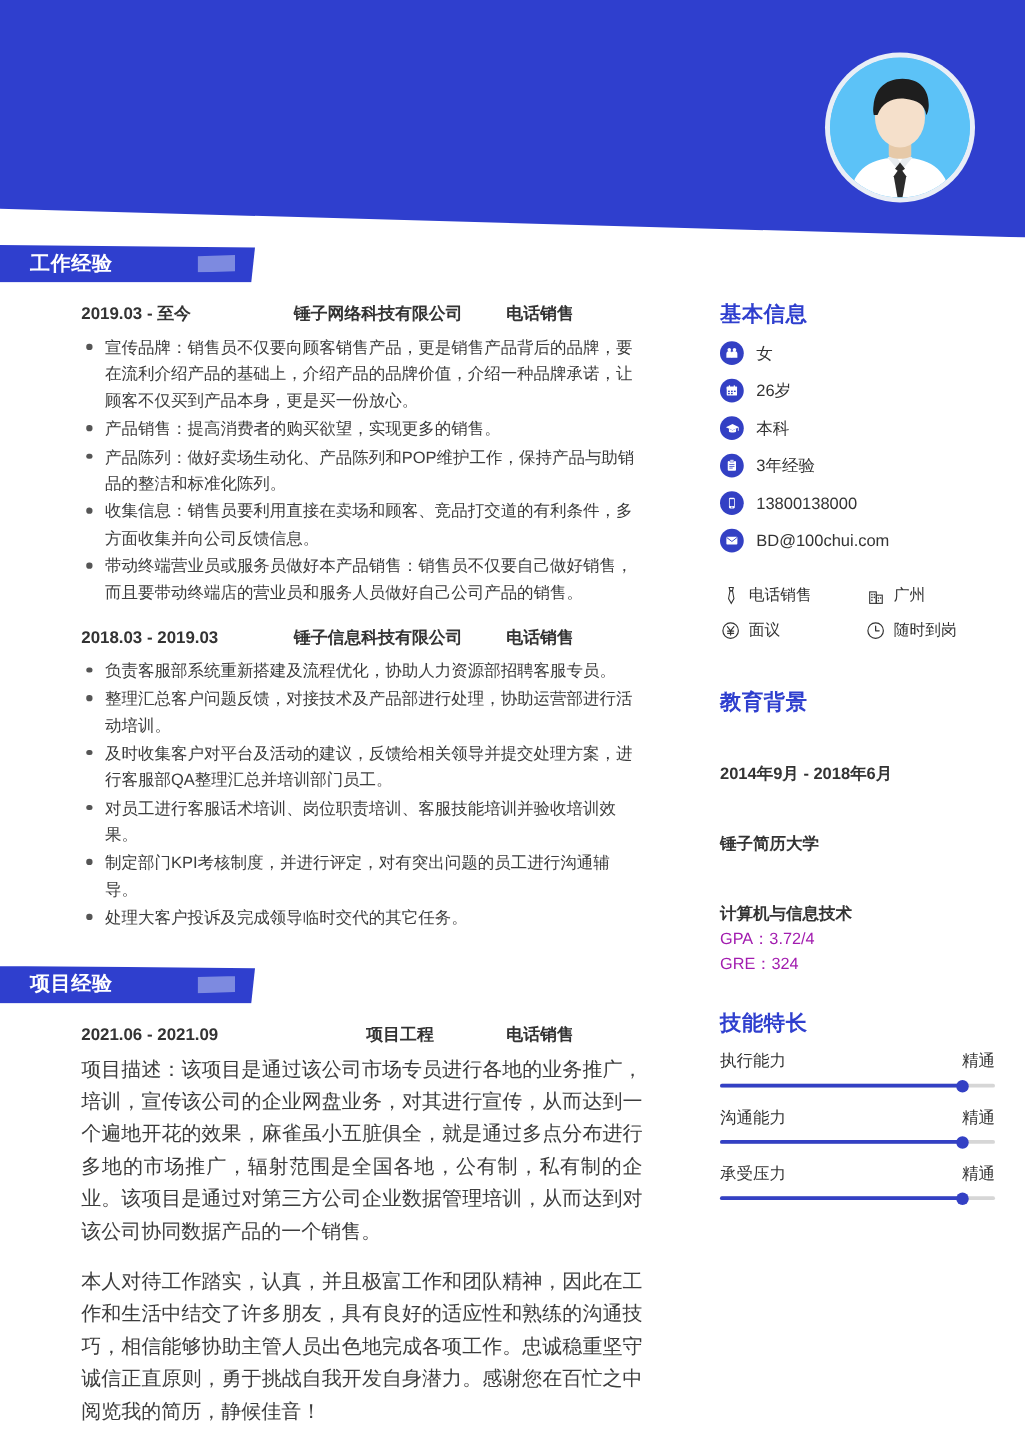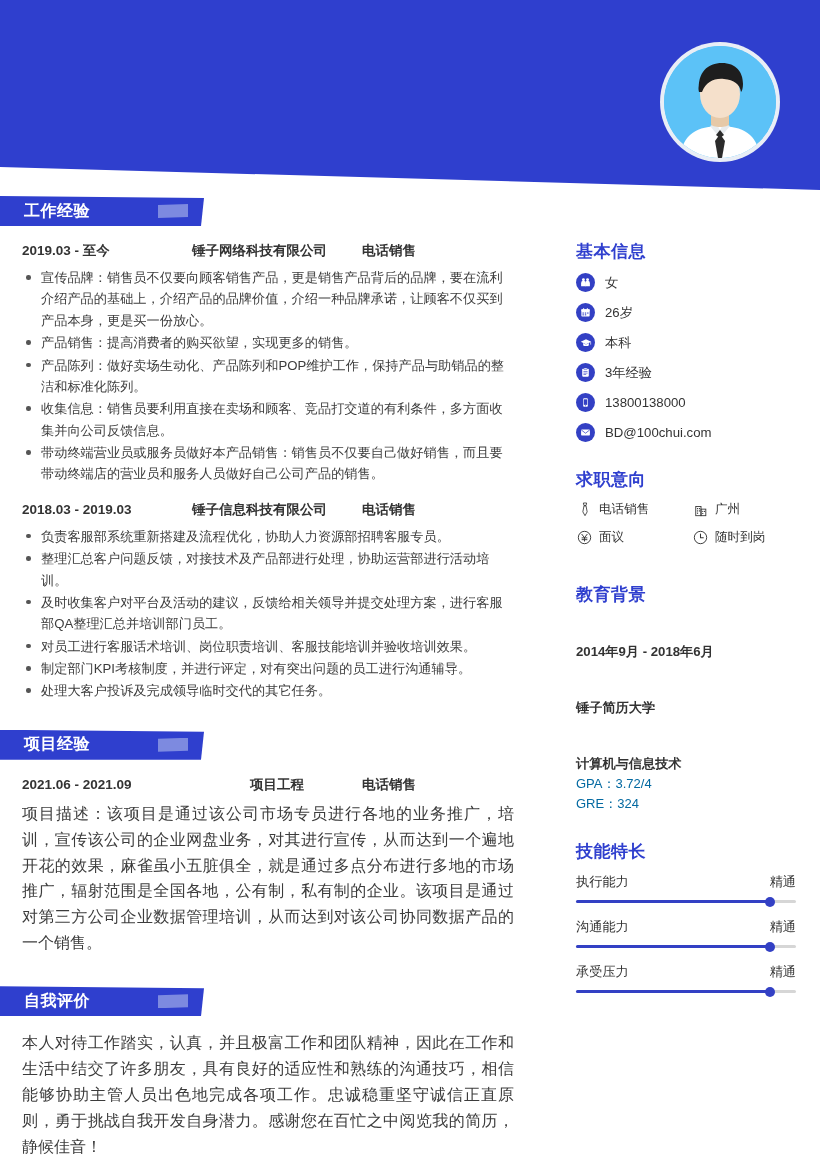--- a/index.html
+++ b/index.html
@@ -55,21 +55,21 @@
   .banner-text {
     color:#ffffff; font-size:16px; font-weight:bold; margin-left:24px; letter-spacing:0.5px;
   }
   .banner-accent {
     position:absolute; right:16px; top:8px; width:30px; height:14px;
     background:#7d8ae0;
     clip-path: polygon(0 1px, 30px 0, 30px 13px, 0 14px);
   }
 
   
-  .exp-block { padding: 0 26px 0 22px; }
+  .exp-block { padding: 0 26px 0 22px; margin-left: 43px; }
   .exp-head {
     display:flex; align-items:baseline;
     font-size:13.5px; font-weight:bold; color:#333;
     margin-top:16px; margin-bottom:7px;
   }
   .exp-date { width:170px; flex:none; }
   .exp-company { width:170px; flex:none; }
   .exp-role { flex:none; }
 
   ul.bullets { list-style:none; margin:0; padding:0; }
@@ -109,21 +109,21 @@
   .intent-cell {
     display:flex; align-items:center;
     width:104px; margin-bottom:11px;
     font-size:12.6px; color:#333;
   }
   .intent-cell.wide { width:116px; }
   .intent-ico { width:17px; height:17px; flex:none; margin-right:6px; display:flex; align-items:center; justify-content:center; }
 
   
   .edu-line { font-size:13.2px; color:#333; font-weight:bold; line-height:1.52;margin-top:36px; }
-  .edu-sub { font-size:13px; color:#0369a1; line-height:1.55; }
+  .edu-sub { font-size:13px; color:#a21caf; line-height:1.55; }
 
   
   .skill { margin-bottom:15px; }
   .skill-top {
     display:flex; justify-content:space-between; align-items:baseline;
     font-size:13.2px; color:#333; margin-bottom:9px;
   }
   .skill-level { color:#333; }
   .skill-track {
     position:relative; height:3px; background:#d6d6d6; border-radius:2px;
@@ -211,24 +211,20 @@
 
     <div class="exp-block">
       <div class="exp-head">
         <span class="exp-date">2021.06 - 2021.09</span>
         <span class="exp-company" style="width:170px;text-align:center;font-family:Liberation Mono, monospace;">项目工程</span>
         <span class="exp-role">电话销售</span>
       </div>
       <div class="para">项目描述：该项目是通过该公司市场专员进行各地的业务推广，培训，宣传该公司的企业网盘业务，对其进行宣传，从而达到一个遍地开花的效果，麻雀虽小五脏俱全，就是通过多点分布进行多地的市场推广，辐射范围是全国各地，公有制，私有制的企业。该项目是通过对第三方公司企业数据管理培训，从而达到对该公司协同数据产品的一个销售。</div>
     </div>
 
-    <div class="banner" style="margin-top:30px;">
-      <span class="banner-text">自我评价</span>
-      <span class="banner-accent"></span>
-    </div>
 
     <div class="exp-block" style="padding-top:14px;">
       <div class="para">本人对待工作踏实，认真，并且极富工作和团队精神，因此在工作和生活中结交了许多朋友，具有良好的适应性和熟练的沟通技巧，相信能够协助主管人员出色地完成各项工作。忠诚稳重坚守诚信正直原则，勇于挑战自我开发自身潜力。感谢您在百忙之中阅览我的简历，静候佳音！</div>
     </div>
 
   </div>
 
   <div class="side-col">
 
     <div class="side-sec">
@@ -303,21 +299,20 @@
           <svg width="11" height="11" viewBox="0 0 16 16">
               <rect x="1.6" y="3.6" width="12.8" height="8.8" rx="1" fill="#fff"></rect>
               <path d="M1.9 4.3 L8 9 L14.1 4.3" stroke="#3340c4" stroke-width="1.1" fill="none"></path>
             </svg>
         </span>
         <span class="info-val">BD@100chui.com</span>
       </div>
     </div>
 
     <div class="side-sec">
-      <div class="side-title">求职意向</div>
       <div class="intent-grid">
 
         <div class="intent-cell wide">
           <span class="intent-ico">
             <svg width="14" height="15" viewBox="0 0 16 18">
                 <path d="M6 1.2 h4 l-0.8 3.1 h-2.4 Z" fill="none" stroke="#333" stroke-width="1"></path>
                 <path d="M6.8 4.6 h2.4 l1.4 7.2 -2.6 4.6 -2.6 -4.6 Z" fill="none" stroke="#333" stroke-width="1"></path>
               </svg>
           </span>
           <span>电话销售</span>

